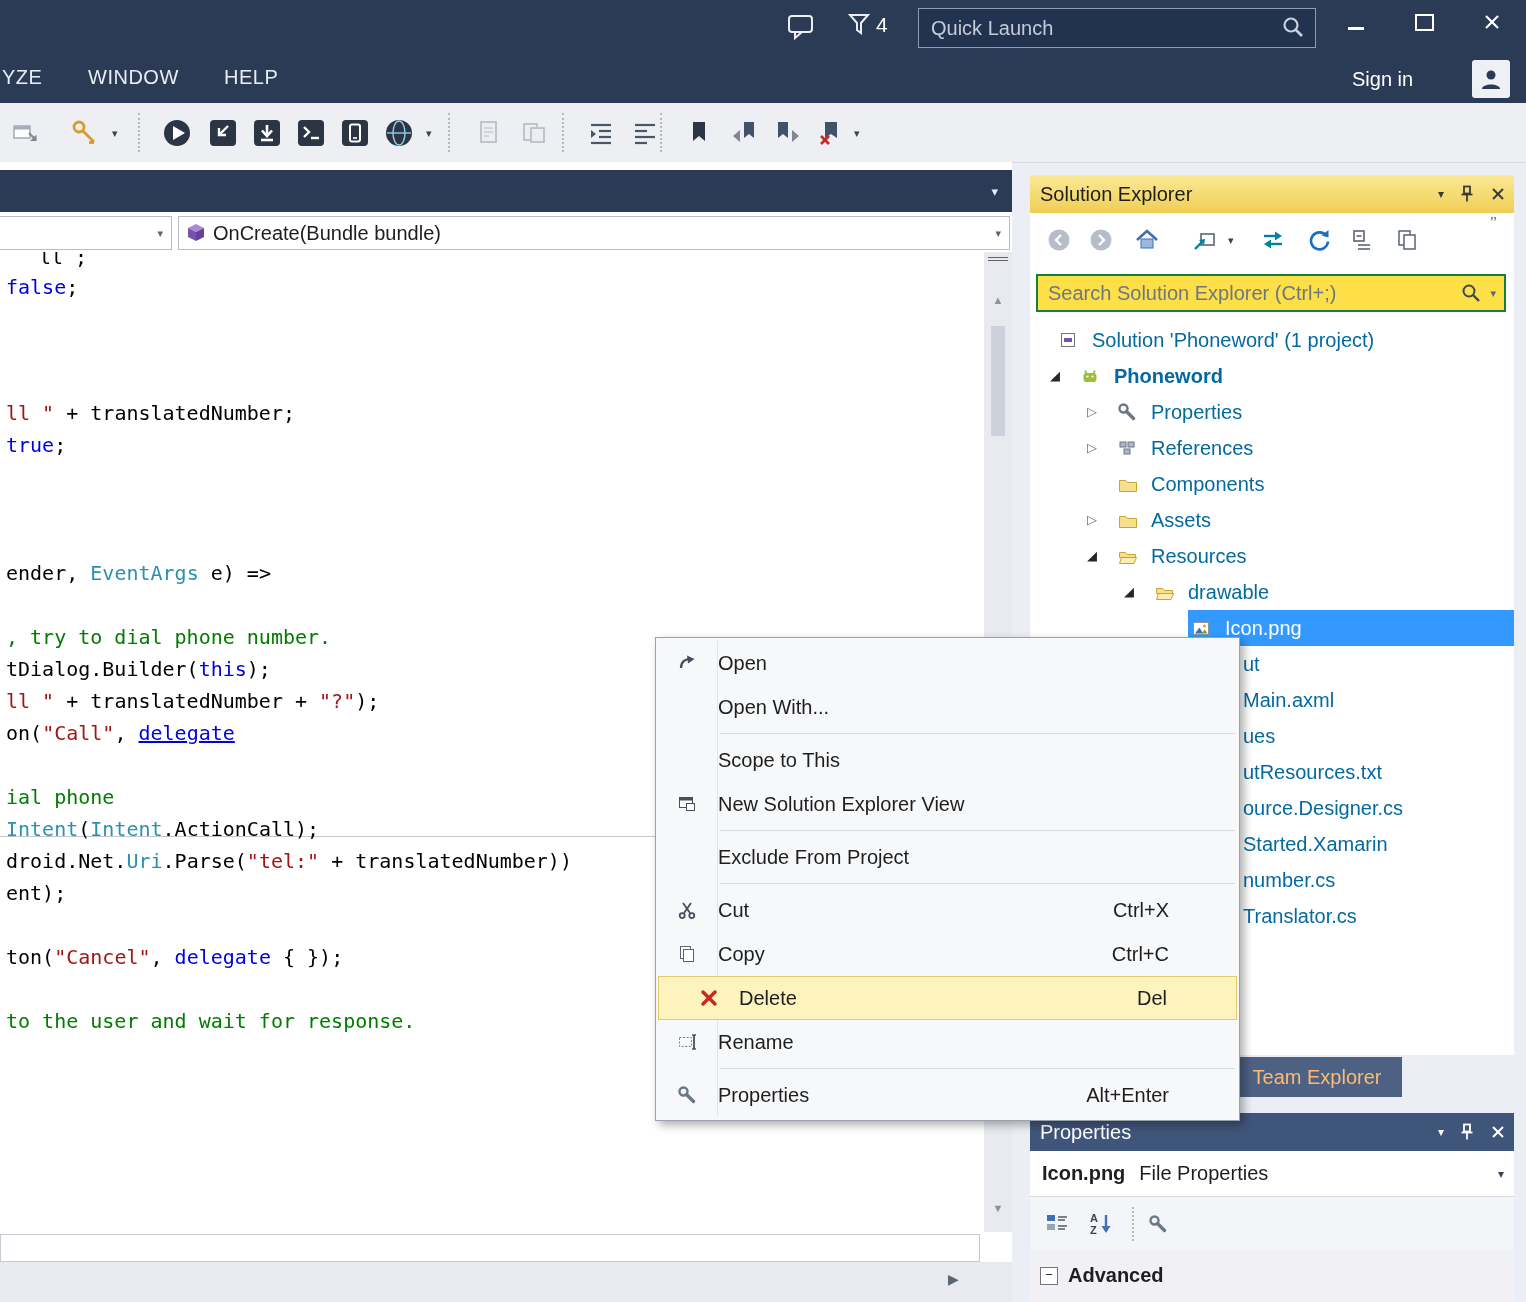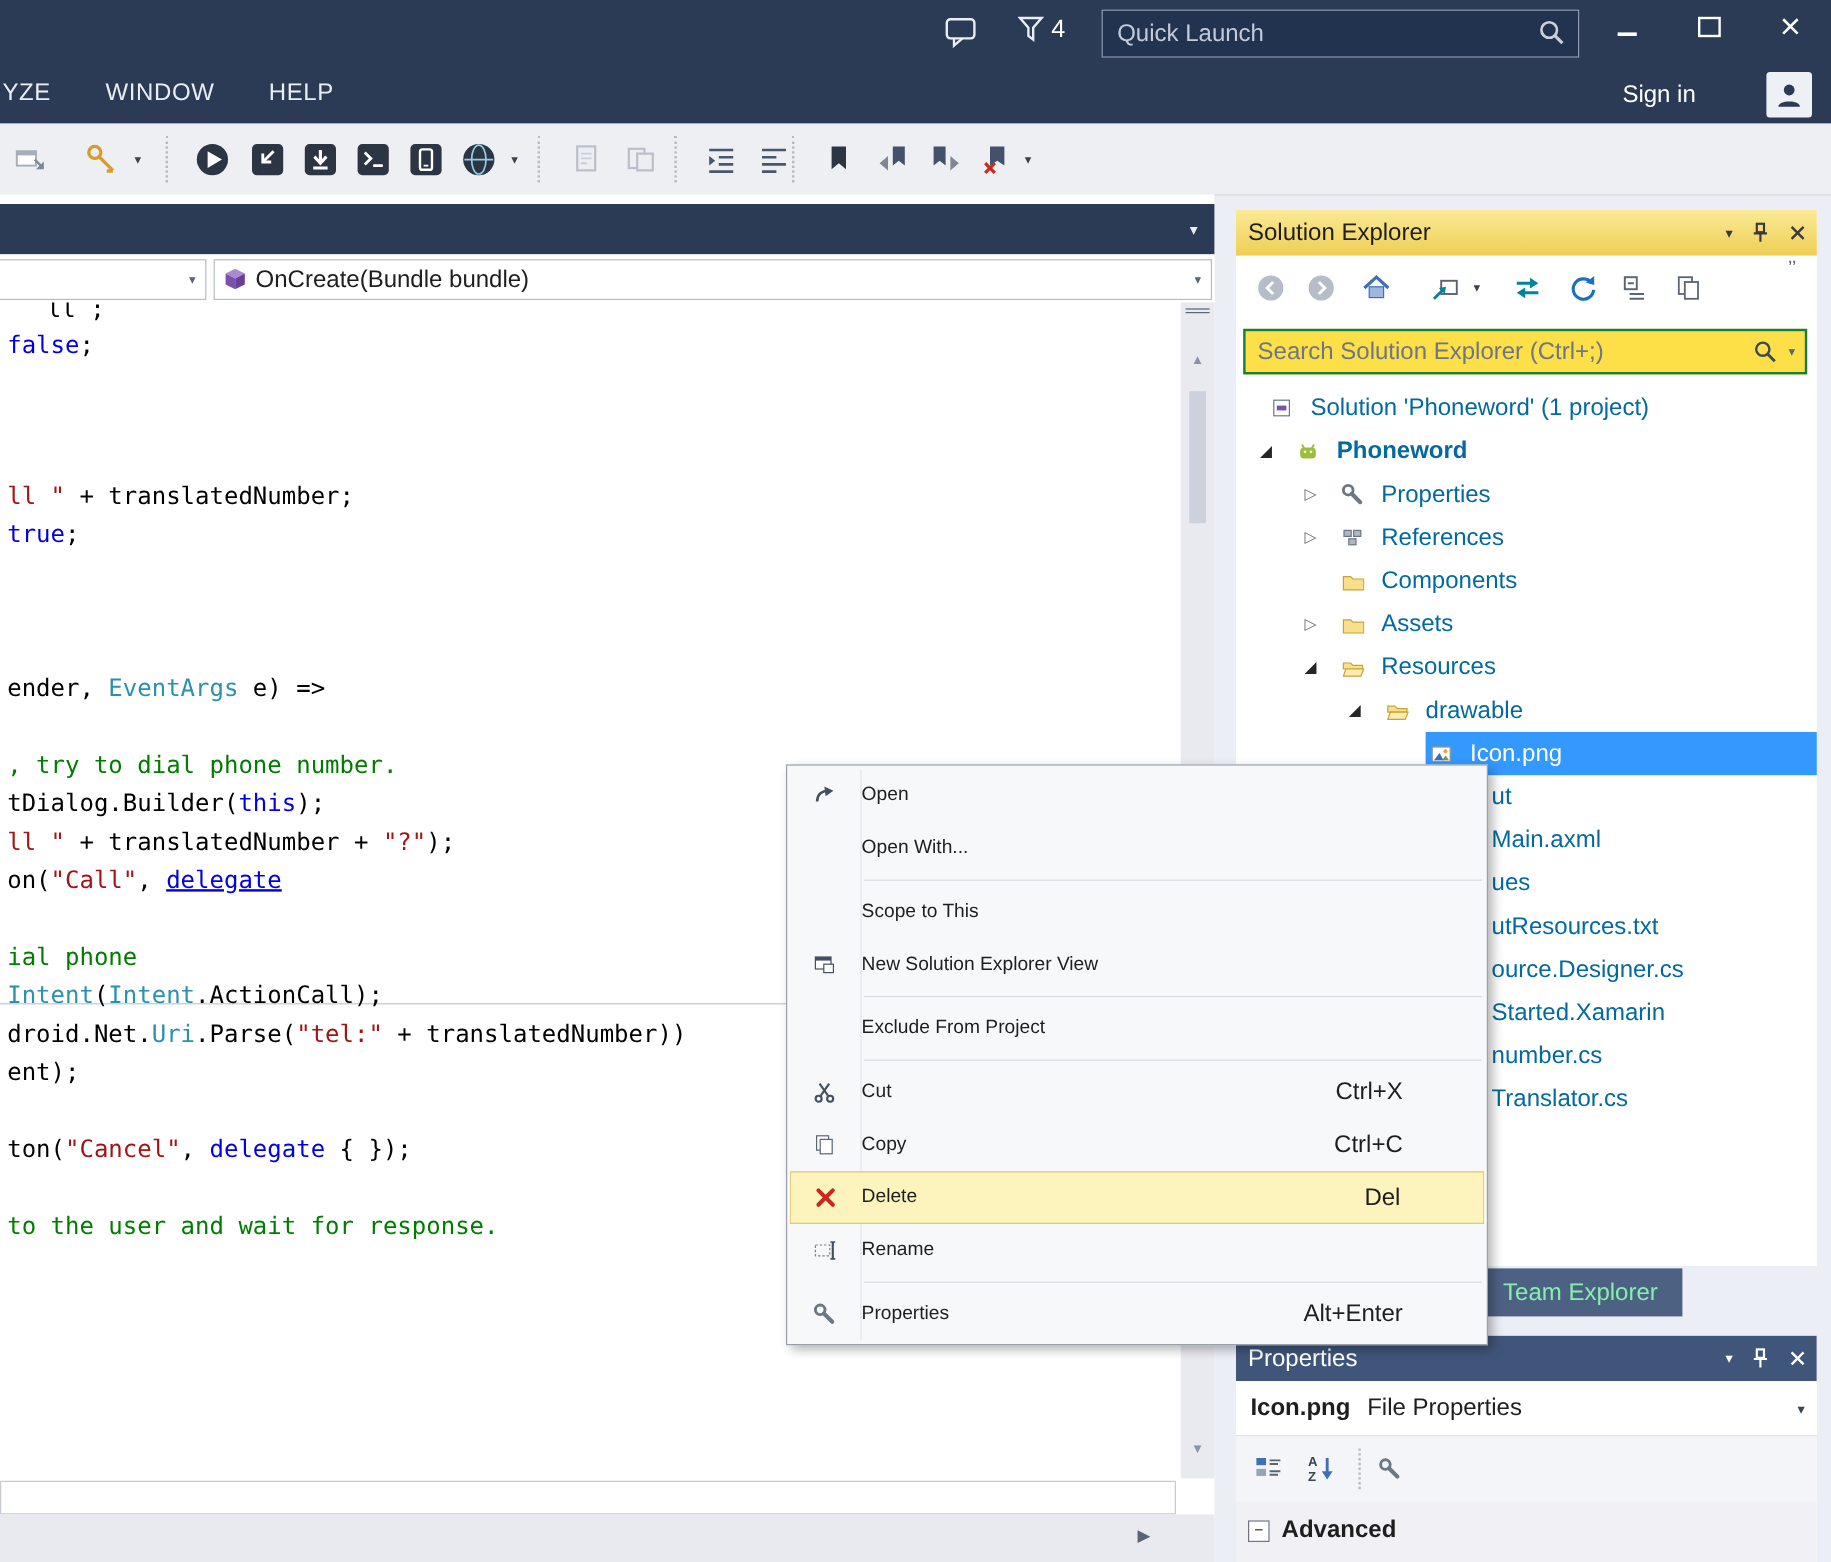--- a/index.html
+++ b/index.html
@@ -82,32 +82,32 @@
   .expander.closed{color:#6D6D70;} .expander.open{color:#262626;}
   .tree-ico{position:absolute;top:8px;line-height:0;z-index:1;}
   .tree-label{position:absolute;top:0;height:36px;line-height:36px;font-size:20px;
     color:#0369a1;white-space:nowrap;z-index:1;}
   .tree-label.bold{font-weight:bold;}
   .sel-bar{position:absolute;left:158px;right:0;top:0;bottom:0;background:#3399FF;z-index:0;}
   .tree-row.selected .tree-label{color:#FFF;}
 
   
   #team-explorer-tab{left:1232px;top:1057px;width:170px;height:40px;background:#4D6183;
-    color:#86efac;font-size:20px;display:flex;align-items:center;justify-content:center;z-index:4;}
+    color:#fdba74;font-size:20px;display:flex;align-items:center;justify-content:center;z-index:4;}
 
   
   #context-menu{left:655px;top:637px;width:585px;background:#F7F8FA;border:1px solid #9AA0AC;
     box-shadow:4px 4px 9px rgba(0,0,0,.32);padding:3px 0;z-index:50;box-sizing:border-box;}
   #context-menu::before{content:"";position:absolute;left:61px;top:3px;bottom:3px;width:1px;background:#E3E4E9;}
   .menu-item{position:relative;height:44px;display:flex;align-items:center;}
   .menu-ico{width:62px;display:flex;justify-content:center;line-height:0;flex:none;}
-  .menu-label{font-size:16px;color:#1E1E1E;white-space:nowrap;text-align:center;}
+  .menu-label{font-size:20px;color:#1E1E1E;white-space:nowrap;text-align:center;}
   .menu-shortcut{position:absolute;right:70px;font-size:20px;color:#1E1E1E;}
   .menu-sep{height:1px;background:#D9DADF;margin:4px 4px 4px 64px;}
-  .menu-item.highlighted{background:#FDF3BC;box-shadow:inset 0 0 0 1px #E2C86E;margin:0 2px;}
+  .menu-item.highlighted{background:#FDF3BC;box-shadow:inset 0 0 0 1px #E2C86E;margin:0 2px;padding-left:21px;}
   .menu-item.highlighted .menu-ico{width:60px;}
 
   
   #properties-panel{left:1030px;top:1113px;width:484px;height:189px;background:#FFF;z-index:5;overflow:hidden;}
   #pp-title{left:0;top:0;width:484px;height:38px;background:#40557A;display:flex;align-items:center;}
   #pp-title .t{margin-left:10px;font-size:20px;color:#FFF;}
   #pp-title .title-icons .ic,#pp-title .title-icons .caret{color:#FFF;}
   #pp-object{left:0;top:38px;width:484px;height:46px;background:#FFF;border-bottom:1px solid #D8DAE2;
     display:flex;align-items:center;box-sizing:border-box;}
   #pp-object .nm{margin-left:12px;font-size:20px;font-weight:bold;color:#1E1E1E;}

